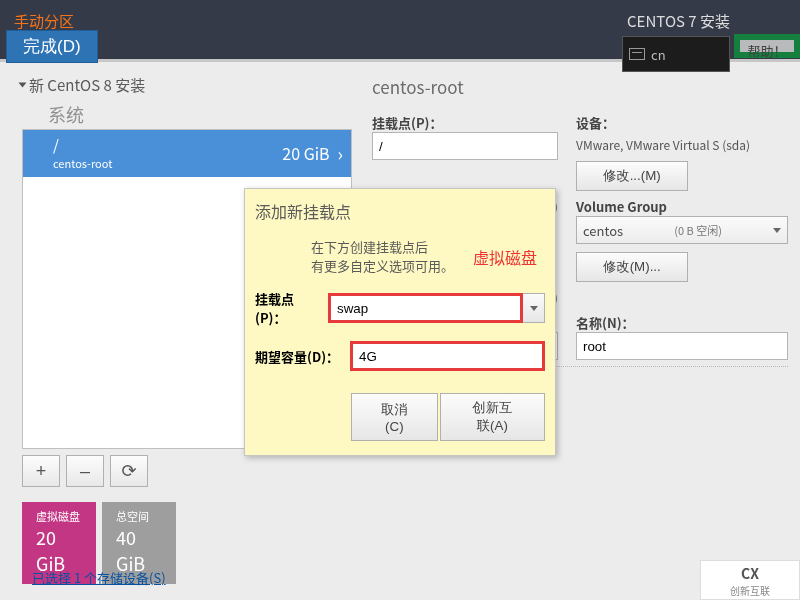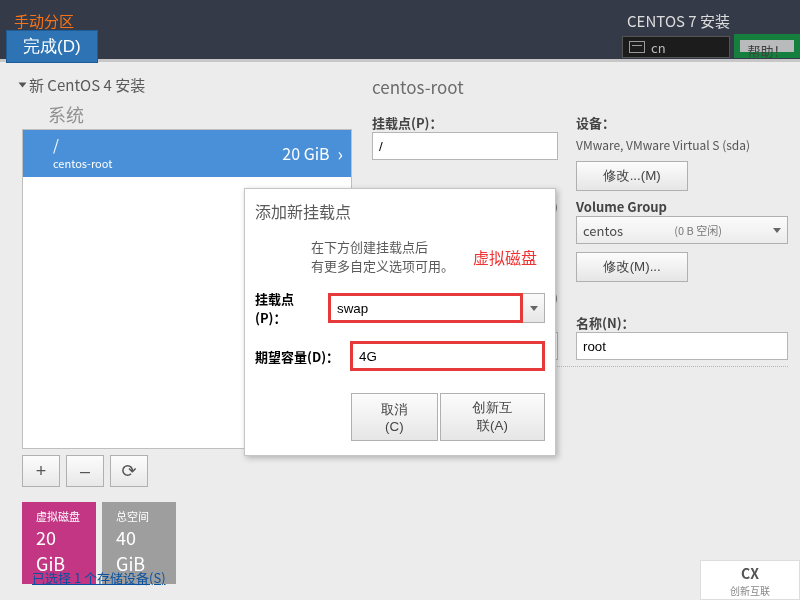--- a/index.html
+++ b/index.html
@@ -42,21 +42,21 @@
     right: 70px;
     top: 10px;
     color: #dcdcdc;
     font-size: 15px;
   }
   .topbar .kbd-ind {
     position: absolute;
     right: 70px;
     top: 36px;
     width: 108px;
-    height: 22px;
+    height: 36px;
     background: #1c1c1c;
     border: 1px solid #555;
     color: #bbb;
     display: flex;
     align-items: center;
     padding-left: 6px;
     gap: 6px;
   }
   .topbar .kbd-ind .kbdicon {
     width: 16px; height: 12px;
@@ -217,21 +217,21 @@
     align-items:center;
     justify-content:center;
     flex-direction:column;
   }
   .watermark .cx { font-size:14px; color:#555; font-weight:bold;}
   
   .modal {
     position:absolute;
     left: 244px; top: 188px;
     width: 312px;
-    background:#ffffff;
+    background:#fef9c3;
     border: 1px solid #c5c5c5;
     box-shadow: 2px 2px 6px rgba(0,0,0,0.25);
     padding: 10px 10px 14px 10px;
   }
   .modal h3 {
     margin: 0 0 14px 0;
     font-size:16px;
     color:#5a5a5a;
     font-weight: normal;
   }
@@ -289,21 +289,21 @@
     <span>cn</span>
   </div>
   <div class="help-btn">帮助！</div>
 </div>
 
 <div class="panes">
 
   <div class="leftpane">
     <div class="collapser">
       <span class="tri"></span>
-      <span>新 CentOS 4 安装</span>
+      <span>新 CentOS 8 安装</span>
     </div>
     <div class="section-label">系统</div>
 
     <div class="partlist">
       <div class="partrow sel">
         <div>
           <span class="mount">/</span><br>
           <span class="sub">centos-root</span>
         </div>
         <div style="display:flex;align-items:center;">

